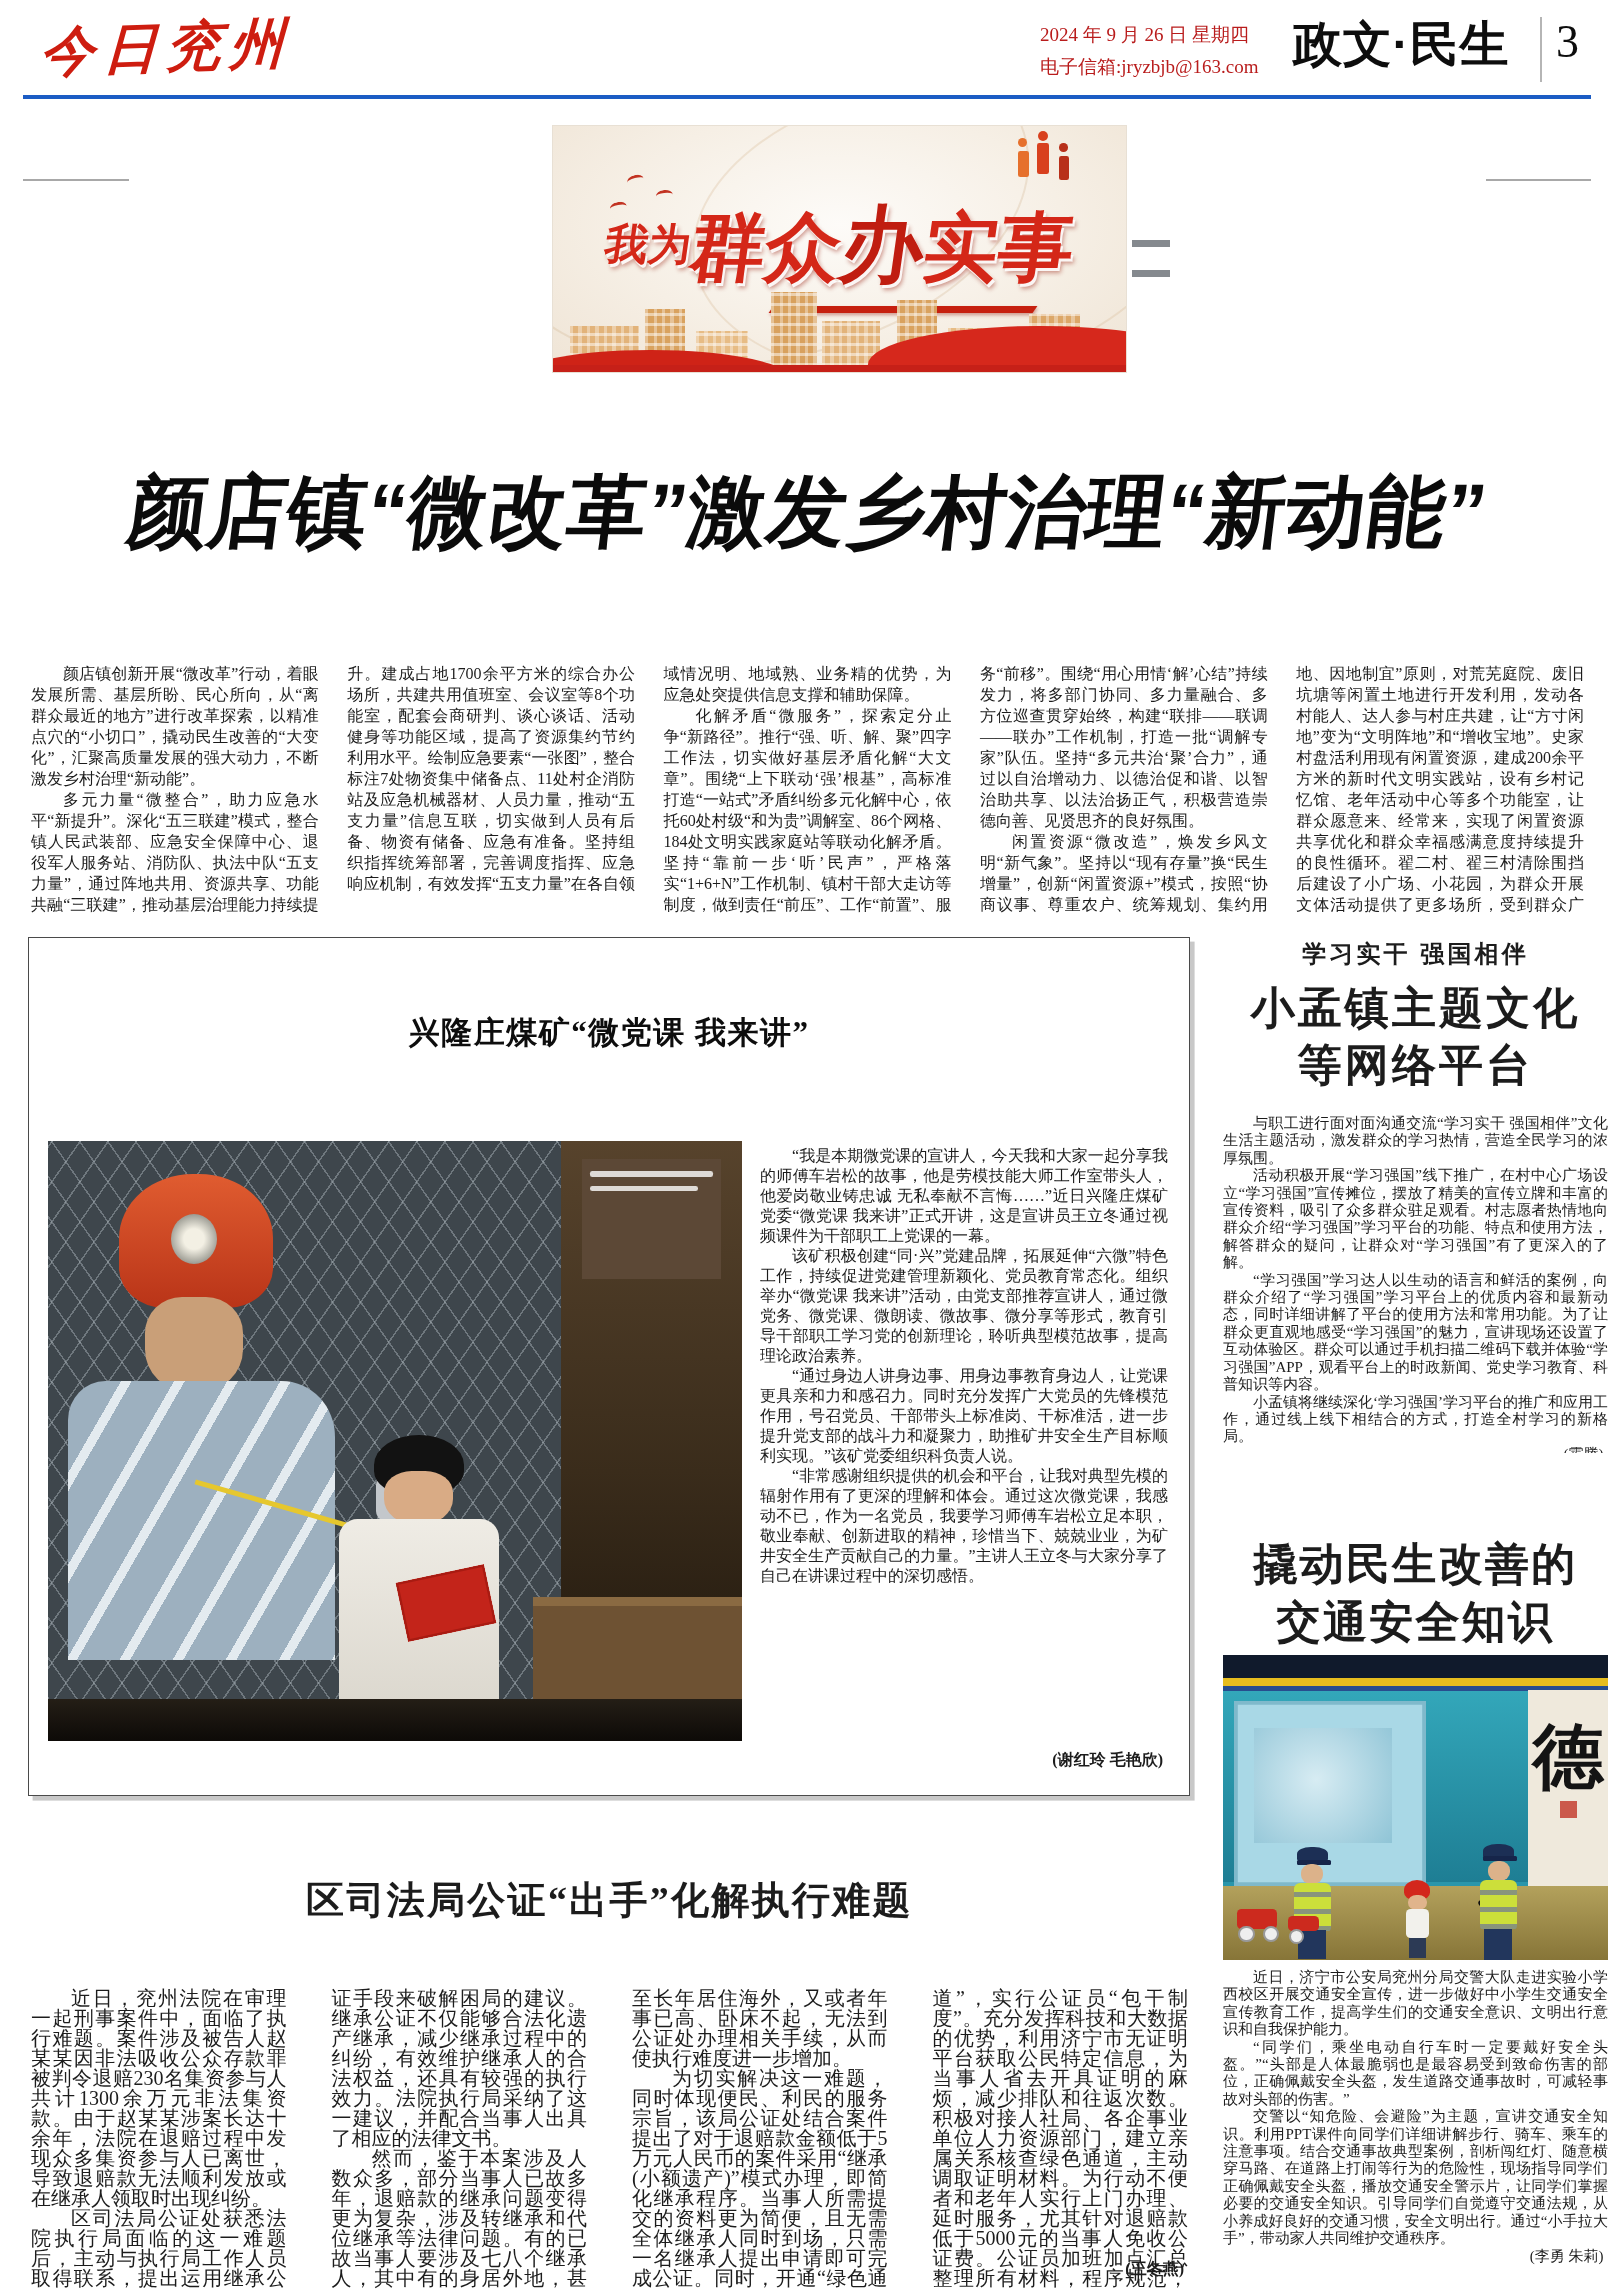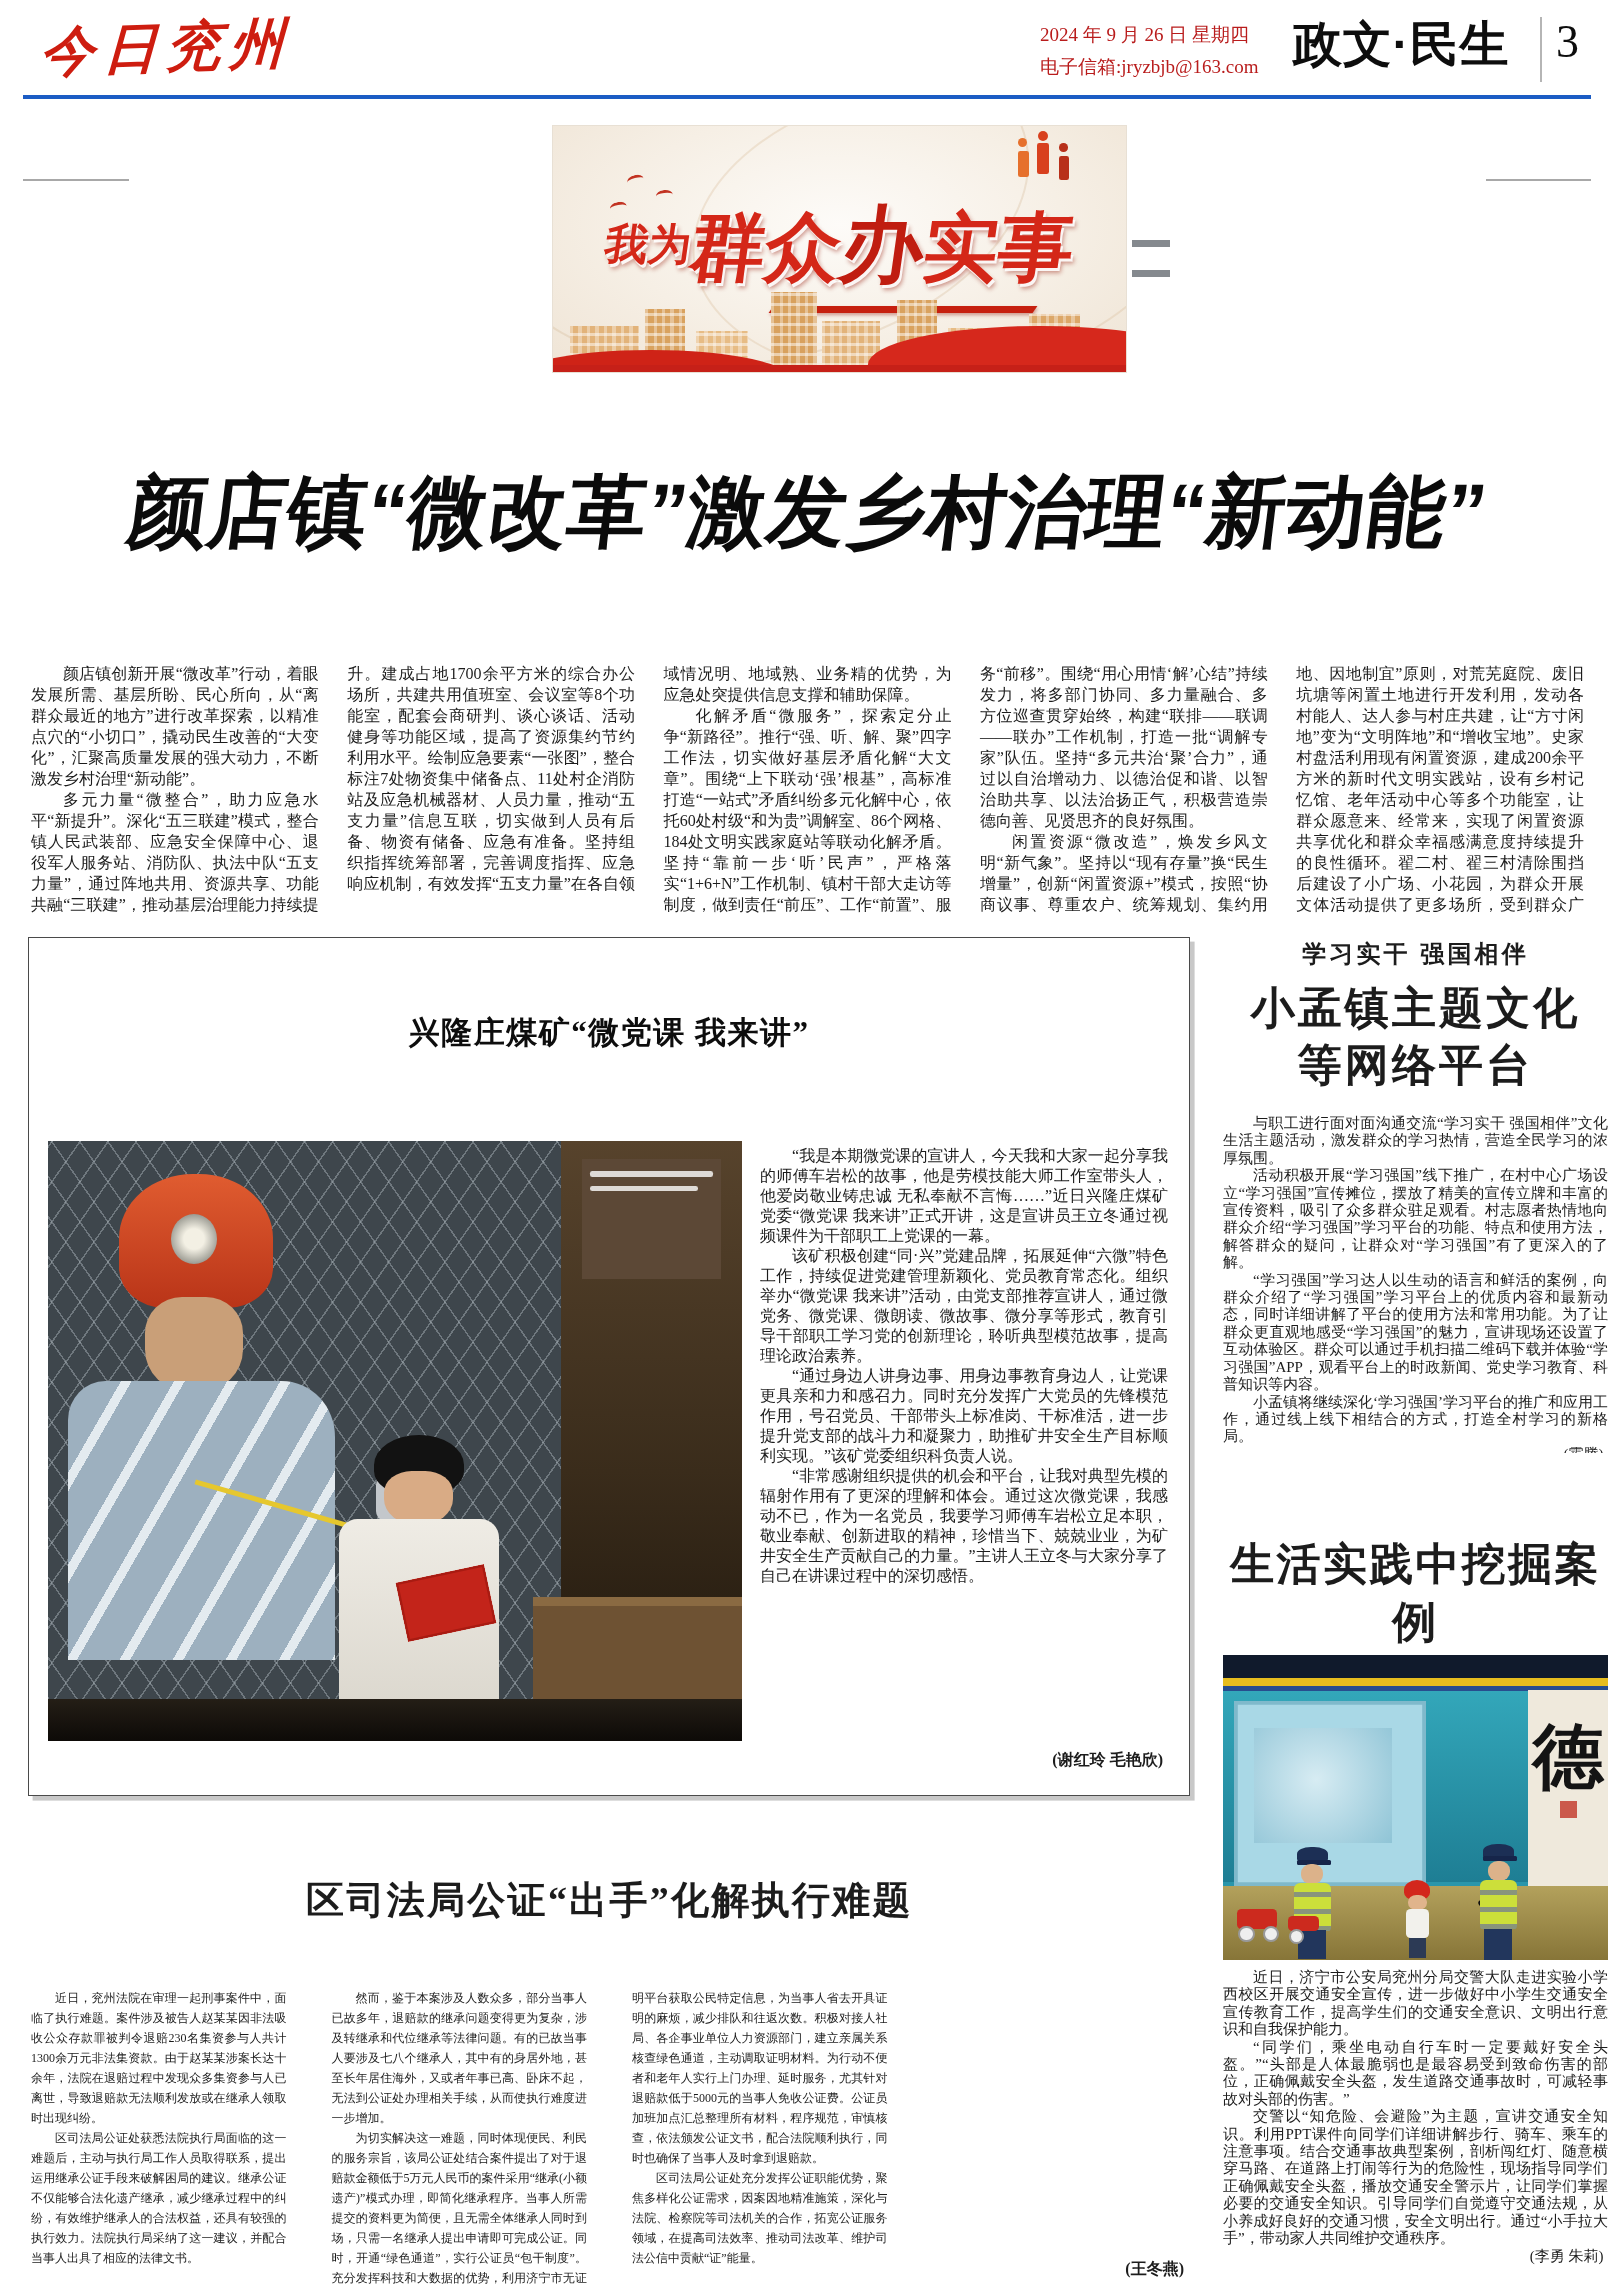--- a/index.html
+++ b/index.html
@@ -131,21 +131,21 @@
   .toy{position:absolute;background:#cc2a1e;border-radius:4.6px;}
   .toywheel{position:absolute;background:#efefef;border-radius:50%;border:2.3px solid #999;}
   .traffic-body{left:1223px;top:1969px;width:385px;height:308px;font-size:15px;line-height:17.4px;
     text-align:justify;text-justify:inter-character;overflow:hidden;}
   .traffic-body p{margin:0;text-indent:2em;}
   
   .notary-headline{left:31px;top:1875px;width:1157px;text-align:center;font-size:38px;font-weight:bold;
     font-family:"Liberation Serif","DejaVu Serif",serif;letter-spacing:2.3px;}
   .notary-body{left:31px;top:1988px;width:1157px;height:308px;
     column-count:4;column-gap:45px;column-fill:auto;
-    font-size:12px;line-height:20px;text-align:justify;text-justify:inter-character;overflow:hidden;}
+    font-size:20px;line-height:20px;text-align:justify;text-justify:inter-character;overflow:hidden;}
   .notary-byline{left:1015px;top:2259px;width:169px;text-align:right;font-size:16px;font-weight:bold;}
 </style>
 </head>
 <body>
 
 <div class="abs logo">今日兖州</div>
 <div class="abs dateblock">
   <div>2024 年 9 月 26 日  星期四</div>
   <div>电子信箱:jryzbjb@163.com</div>
 </div>
@@ -242,21 +242,21 @@
 </div>
 <div class="abs side-body">
   <p>与职工进行面对面沟通交流“学习实干 强国相伴”文化生活主题活动，激发群众的学习热情，营造全民学习的浓厚氛围。</p>
   <p>活动积极开展“学习强国”线下推广，在村中心广场设立“学习强国”宣传摊位，摆放了精美的宣传立牌和丰富的宣传资料，吸引了众多群众驻足观看。村志愿者热情地向群众介绍“学习强国”学习平台的功能、特点和使用方法，解答群众的疑问，让群众对“学习强国”有了更深入的了解。</p>
   <p>“学习强国”学习达人以生动的语言和鲜活的案例，向群众介绍了“学习强国”学习平台上的优质内容和最新动态，同时详细讲解了平台的使用方法和常用功能。为了让群众更直观地感受“学习强国”的魅力，宣讲现场还设置了互动体验区。群众可以通过手机扫描二维码下载并体验“学习强国”APP，观看平台上的时政新闻、党史学习教育、科普知识等内容。</p>
   <p>小孟镇将继续深化‘学习强国’学习平台的推广和应用工作，通过线上线下相结合的方式，打造全村学习的新格局。</p>
   <p class="byline">(霍腾)</p>
 </div>
 
 <div class="abs traffic-headline">
-  <div>生活实践中挖掘案例</div>
+  <div>撬动民生改善的</div>
   <div>交通安全知识</div>
 </div>
 <div class="abs photo2">
   <div class="abs p2-backdrop"></div>
   <div class="abs p2-topband"></div>
   <div class="abs p2-yellow"></div>
   <div class="abs p2-blue"></div>
   <div class="abs p2-screen"></div>
   <div class="abs p2-screenimg"></div>
   <div class="abs p2-panel">

